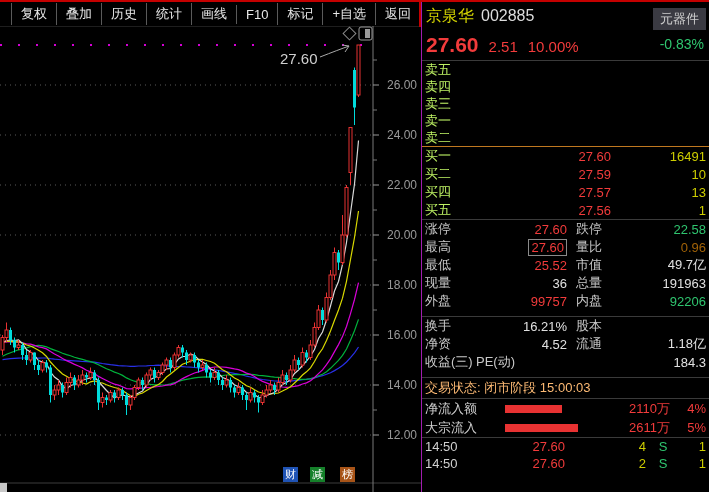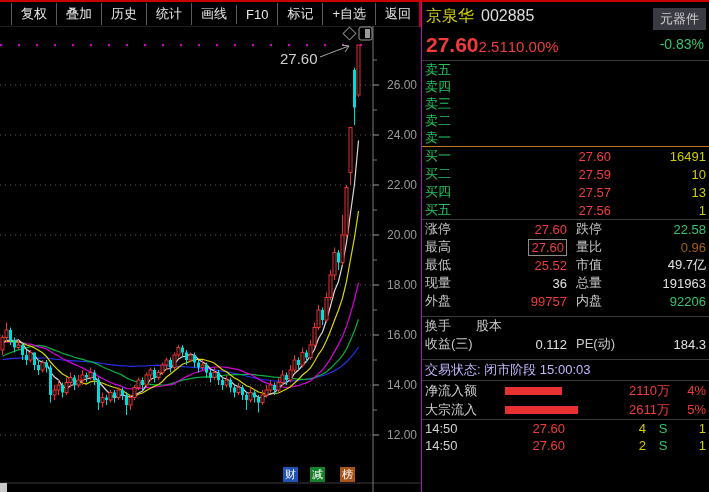--- a/index.html
+++ b/index.html
@@ -23,36 +23,36 @@
   .sep{height:1px;background:#3a3a3a;}
   .sep-orange{height:1px;background:#c07820;}
   .ph{position:relative;height:58px;padding:4px 4px 0 4px;box-sizing:border-box;}
   .ph-r1{display:flex;align-items:baseline;}
   .stock-name{color:#d6d600;font-size:16px;}
   .stock-code{color:#ddd;font-size:16px;margin-left:7px;}
   .sector-badge{position:absolute;right:3px;top:6px;background:#3a3a42;color:#cfcfcf;
                 font-size:13px;padding:2px 7px;}
   .ph-r2{display:flex;align-items:baseline;margin-top:6px;}
   .big-price{color:#f23b3b;font-size:21px;font-weight:bold;}
-  .chg,.chgp{color:#f23b3b;font-size:15px;}
+  .chg,.chgp{color:#f23b3b;font-size:15px;margin-left:10px;}
   .sector-chg{position:absolute;right:5px;top:34px;color:#2fc56f;font-size:14px;}
   .ob-row{display:flex;align-items:center;height:17px;padding:0 3px;}
   .ob-row.bid{height:18px;gap:44px;}
-  .ob-lab{width:42px;color:#22c55e;}
+  .ob-lab{width:42px;color:#bef264;}
   .ob-price{flex:0 0 100px;text-align:right;color:#f23b3b;}
   .ob-vol{flex:1;text-align:right;color:#cdcd00;}
   .st-row{display:flex;align-items:center;height:18px;padding:0 3px;}
   .st-l1{width:42px;color:#c8c8c8;white-space:nowrap;}
   .st-v1{flex:0 0 100px;text-align:right;}
   .st-l2{width:50px;margin-left:9px;color:#c8c8c8;white-space:nowrap;}
   .st-v2{flex:1;text-align:right;}
   .up{color:#f23b3b;} .down{color:#2fc56f;} .warn{color:#a16207;} .plain{color:#e0e0e0;}
   .boxed{border:1px solid #8a8a8a;padding:0 2px;}
   .gap6{height:6px;}
-  .status-row{display:flex;align-items:center;height:20px;padding:0 3px;color:#c4b5fd;}
+  .status-row{display:flex;align-items:center;height:20px;padding:0 3px;color:#fdba74;}
   .flow-row{display:flex;align-items:center;height:19px;padding:0 3px;justify-content:space-between;}
   .flow-lab{width:80px;color:#d0d0d0;}
   .flow-bar{height:8px;background:#e83232;}
   .flow-val{margin-left:auto;color:#f23b3b;width:62px;text-align:right;}
   .flow-pct{color:#f23b3b;width:36px;text-align:right;}
   .tick-row{display:flex;align-items:center;height:17px;padding:0 3px;}
   .tick-time{width:42px;color:#d0d0d0;}
   .tick-price{flex:0 0 98px;text-align:right;color:#f23b3b;}
   .tick-vol{flex:1;text-align:right;color:#cdcd00;}
   .tick-side{width:34px;text-align:center;color:#2fc56f;}
@@ -336,26 +336,26 @@
         <span class="ob-lab">卖四</span>
         <span class="ob-price"></span>
         <span class="ob-vol"></span>
       </div>
       <div class="ob-row">
         <span class="ob-lab">卖三</span>
         <span class="ob-price"></span>
         <span class="ob-vol"></span>
       </div>
       <div class="ob-row">
-        <span class="ob-lab">卖二</span>
+        <span class="ob-lab">卖一</span>
         <span class="ob-price"></span>
         <span class="ob-vol"></span>
       </div>
       <div class="ob-row">
-        <span class="ob-lab">卖一</span>
+        <span class="ob-lab">卖二</span>
         <span class="ob-price"></span>
         <span class="ob-vol"></span>
       </div>
     </div>
   <div class="sep-orange"></div>
   <div id="bids">
       <div class="ob-row bid">
         <span class="ob-lab">买一</span>
         <span class="ob-price">27.60</span>
         <span class="ob-vol">16491</span>
@@ -407,25 +407,31 @@
         <span class="st-v1 up">99757</span>
         <span class="st-l2">内盘</span>
         <span class="st-v2 down">92206</span>
       </div>
     </div>
   <div class="gap6"></div>
   <div class="sep"></div>
   <div id="stats-b">
       <div class="st-row">
         <span class="st-l1">换手</span>
+        <span class="st-v1 plain">16.21%</span>
         <span class="st-l2">股本</span>
       </div>
       <div class="st-row">
+        <span class="st-l1">净资</span>
+        <span class="st-v1 plain">4.52</span>
+        <span class="st-l2">流通</span>
+        <span class="st-v2 plain">1.18亿</span>
+      </div>
+      <div class="st-row">
         <span class="st-l1">收益(三)</span>
-        <span class="st-v1 plain">0.112</span>
         <span class="st-l2">PE(动)</span>
         <span class="st-v2 plain">184.3</span>
       </div>
     </div>
   <div class="gap6"></div>
   <div class="sep"></div>
   <div class="status-row">
     <span>交易状态:</span>&nbsp;
     <span>闭市阶段 15:00:03</span>
   </div>

